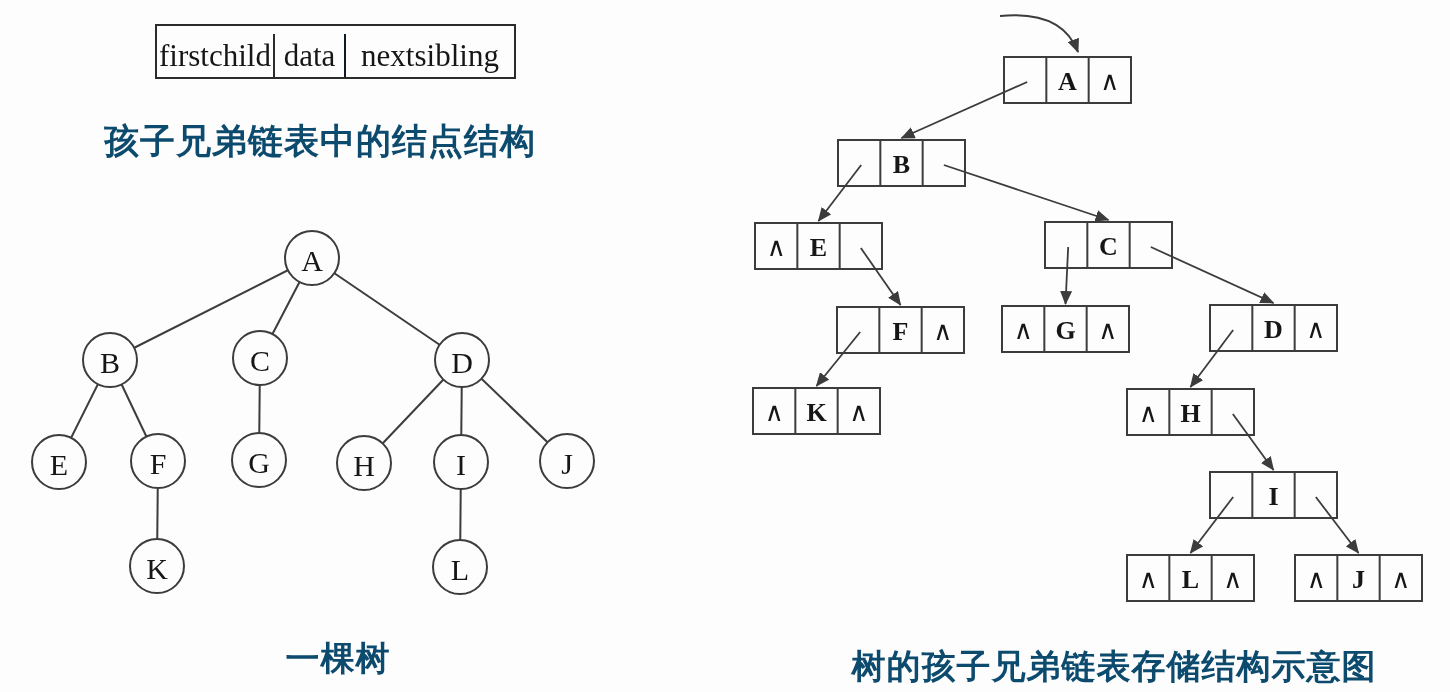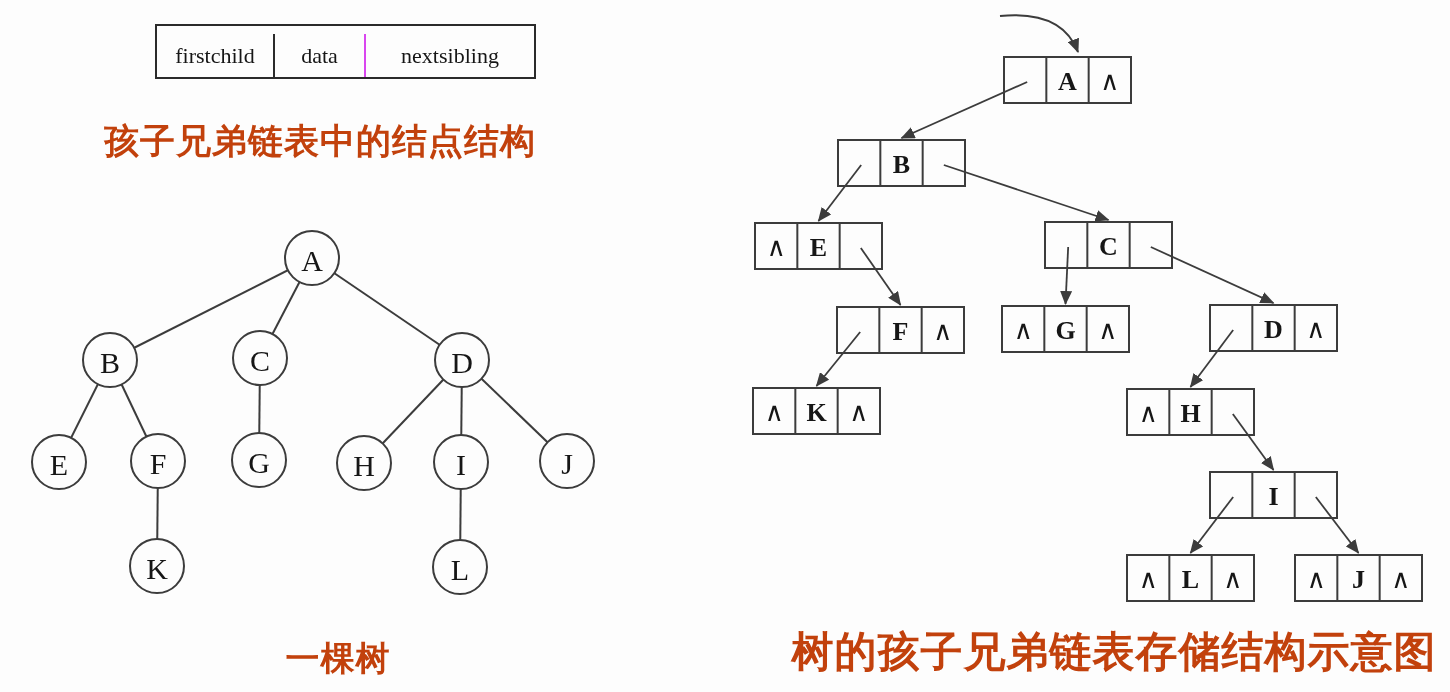--- a/index.html
+++ b/index.html
@@ -7,32 +7,32 @@
     position:relative;width:1450px;height:692px;background:#fdfdfd;overflow:hidden;
     font-family:"Liberation Serif","DejaVu Serif",serif;color:#1c1c1c;
   }
   .canvas svg{position:absolute;left:0;top:0;width:1450px;height:692px;}
   .struct-table{
     position:absolute;left:155px;top:24px;height:55px;display:flex;
     border:2px solid #2b2b2b;box-sizing:border-box;background:#fdfdfd;
   }
   .struct-cell{
     display:flex;align-items:center;justify-content:center;
-    font-size:22px;color:#161616;box-sizing:border-box;white-space:nowrap;margin-top:8px;
+    font-size:31px;color:#161616;box-sizing:border-box;white-space:nowrap;margin-top:8px;
   }
   .struct-cell.c1{width:116px;}
-  .struct-cell.c2{width:93px;border-left:2px solid #2b2b2b;border-right:2px solid #d946ef;}
+  .struct-cell.c2{width:73px;border-left:2px solid #2b2b2b;border-right:2px solid #0f172a;}
   .struct-cell.c3{width:168px;}
   .caption{
     position:absolute;transform:translateX(-50%);white-space:nowrap;
-    color:#c2410c;font-weight:600;letter-spacing:1px;text-align:center;
+    color:#0c4a6e;font-weight:600;letter-spacing:1px;text-align:center;
   }
   .cap-struct{left:320px;top:118px;font-size:35px;}
   .cap-tree{left:313px;top:636px;font-size:34px;margin-left:25px;}
-  .cap-list{left:1114px;top:624px;font-size:42px;}
+  .cap-list{left:1114px;top:644px;font-size:34px;}
 </style>
 </head>
 <body>
 
 <div class="canvas">
 
   <svg id="diagram" viewBox="0 0 1450 692">
       <defs>
         <marker id="ah" markerUnits="userSpaceOnUse" markerWidth="16" markerHeight="12" refX="13" refY="6" orient="auto">
           <path d="M0,0 L14,6 L0,12 Z" fill="#3c3c3c"></path>

